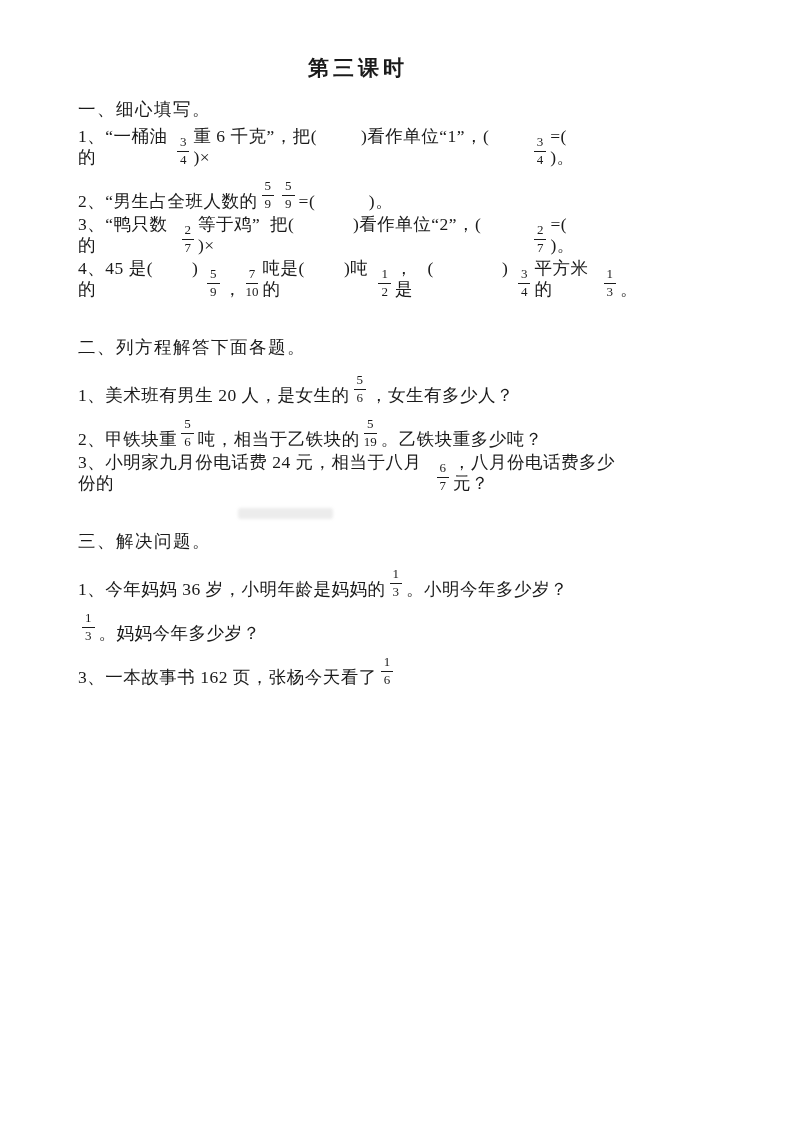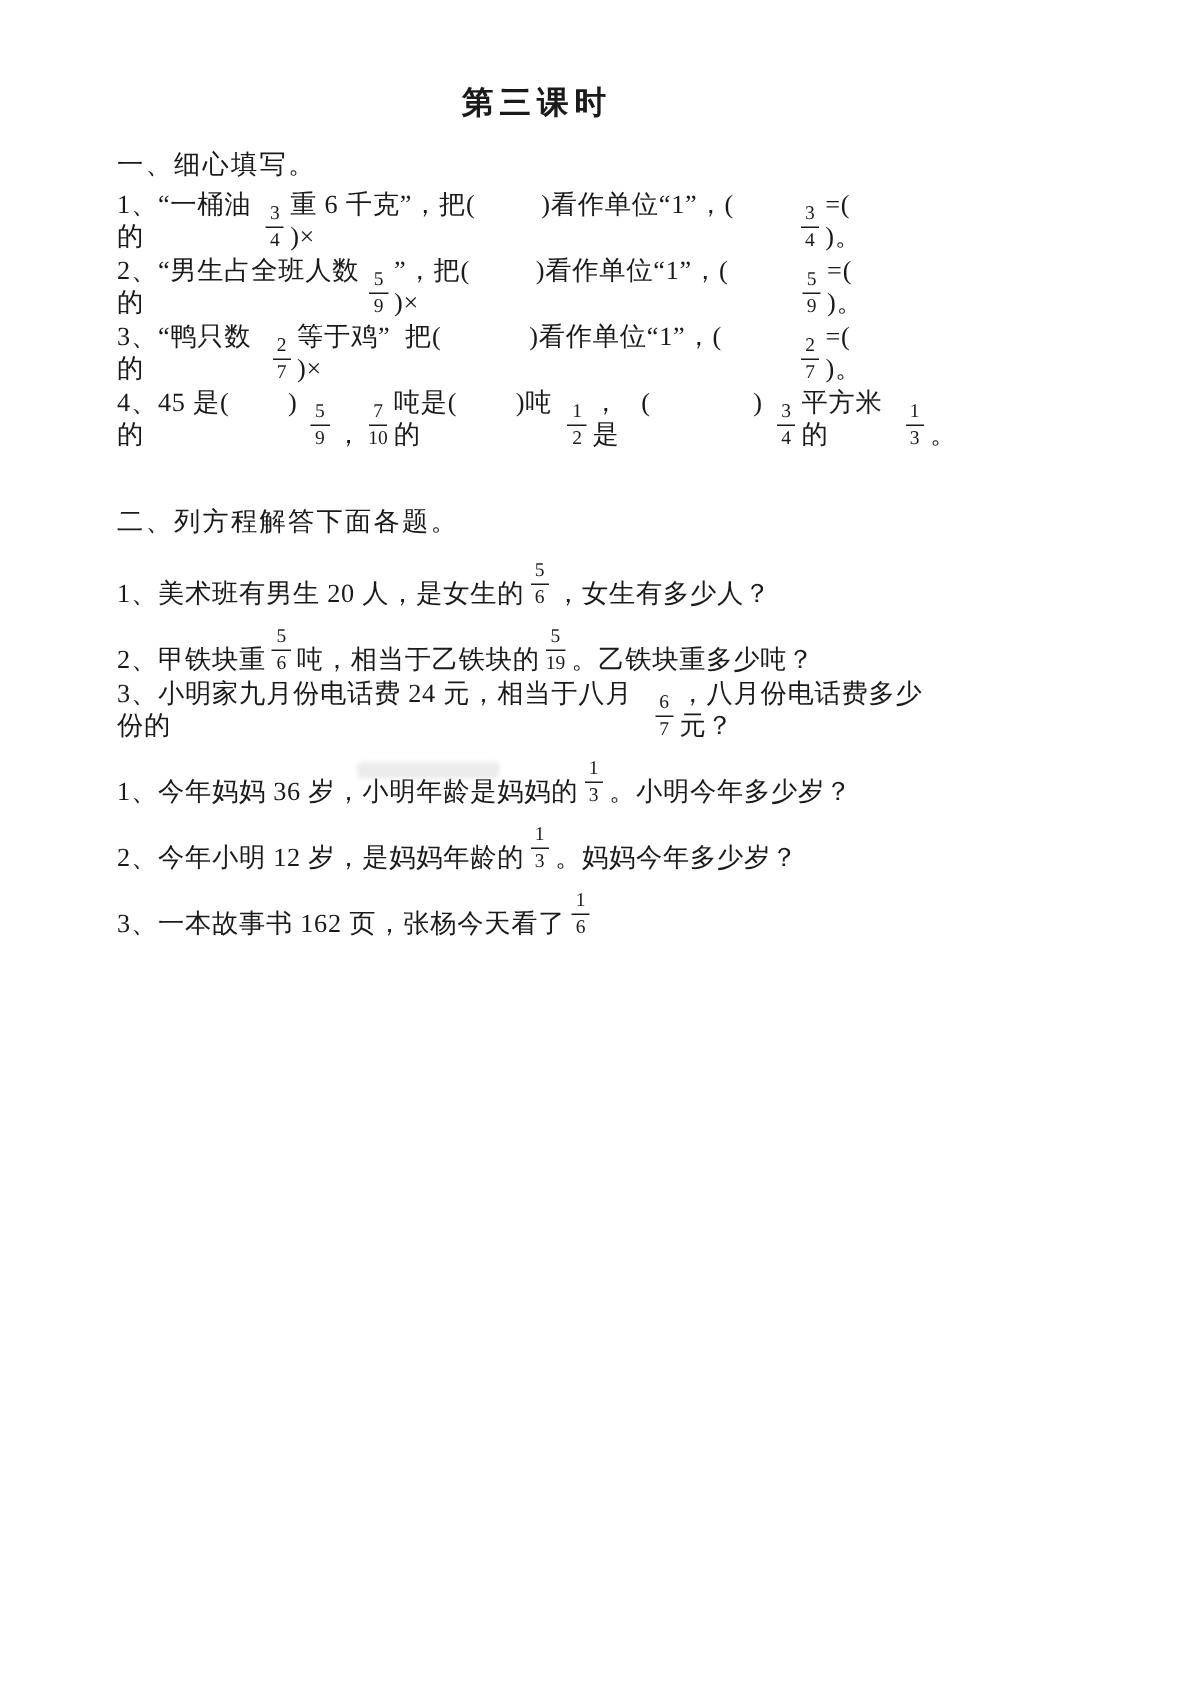--- a/index.html
+++ b/index.html
@@ -103,34 +103,33 @@
             <span class="den">4</span>
           </span>
           <span class="txt">=(            )。</span>
         </div>
         <div class="line">
           <span class="txt">2、“男生占全班人数的</span>
           <span class="frac">
             <span class="num">5</span>
             <span class="den">9</span>
           </span>
-          <span class="txt">”，把(         )看作单位“1”，(           )×</span>
           <span class="frac">
             <span class="num">5</span>
             <span class="den">9</span>
           </span>
           <span class="txt">=(           )。</span>
         </div>
         <div class="line">
           <span class="txt">3、“鸭只数的</span>
           <span class="frac">
             <span class="num">2</span>
             <span class="den">7</span>
           </span>
-          <span class="txt">等于鸡”  把(            )看作单位“1”，(            )×</span>
+          <span class="txt">等于鸡”  把(            )看作单位“2”，(            )×</span>
           <span class="frac">
             <span class="num">2</span>
             <span class="den">7</span>
           </span>
           <span class="txt">=(           )。</span>
         </div>
         <div class="line">
           <span class="txt">4、45 是(        )的</span>
           <span class="frac">
             <span class="num">5</span>
@@ -185,30 +184,30 @@
         <div class="line">
           <span class="txt">3、小明家九月份电话费 24 元，相当于八月份的</span>
           <span class="frac">
             <span class="num">6</span>
             <span class="den">7</span>
           </span>
           <span class="txt">，八月份电话费多少元？</span>
         </div>
       </div>
       <div class="section">
+        <div class="section-heading">三、解决问题。</div>
         <div class="line">
           <span class="txt">1、今年妈妈 36 岁，小明年龄是妈妈的</span>
           <span class="frac">
             <span class="num">1</span>
             <span class="den">3</span>
           </span>
           <span class="txt">。小明今年多少岁？</span>
         </div>
         <div class="line">
-          <span class="txt">2、今年小明 12 岁，是妈妈年龄的</span>
           <span class="frac">
             <span class="num">1</span>
             <span class="den">3</span>
           </span>
           <span class="txt">。妈妈今年多少岁？</span>
         </div>
         <div class="line">
           <span class="txt">3、一本故事书 162 页，张杨今天看了</span>
           <span class="frac">
             <span class="num">1</span>

